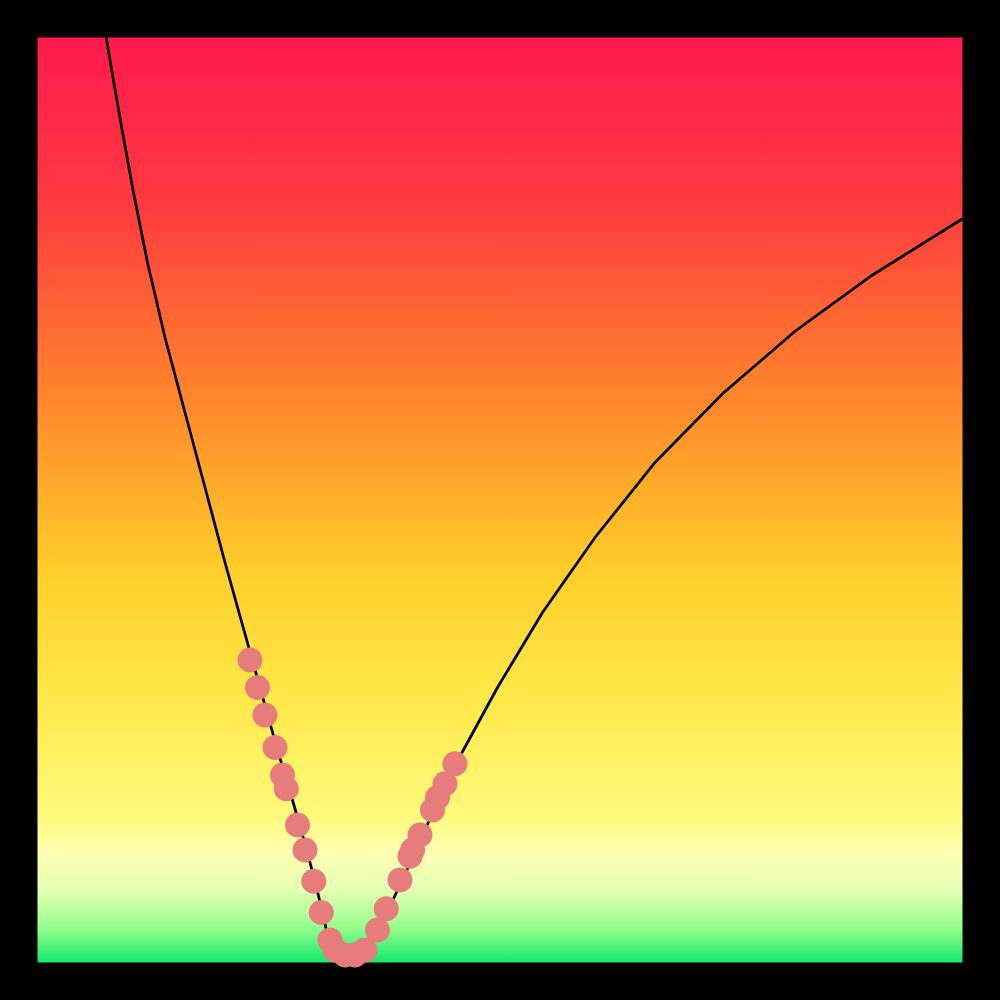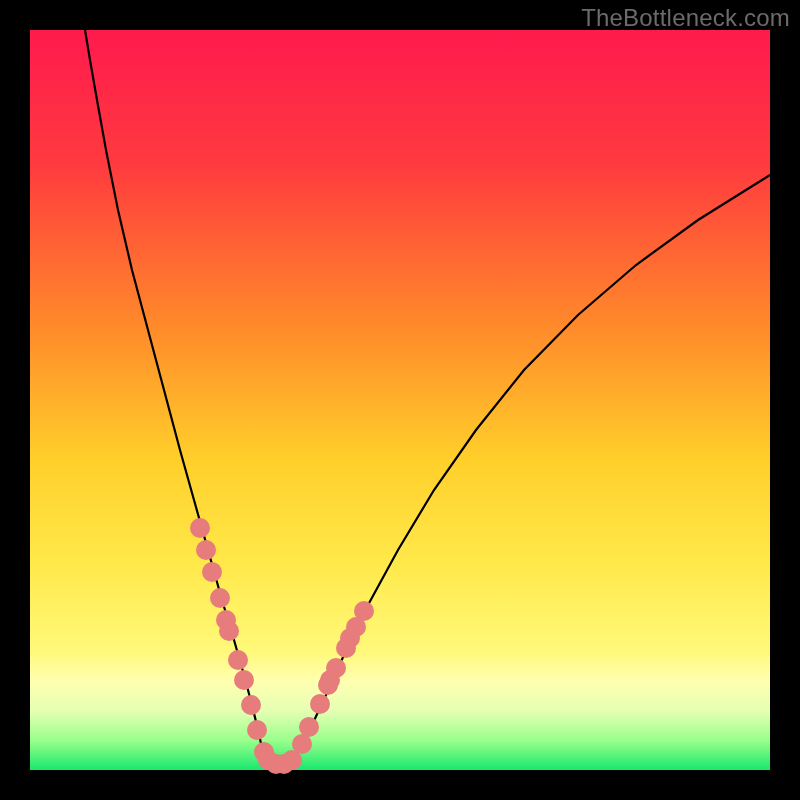--- a/index.html
+++ b/index.html
@@ -83,14 +83,13 @@
         <circle cx="290" cy="674" r="10" class="dot"></circle>
         <circle cx="298" cy="655" r="10" class="dot"></circle>
         <circle cx="306" cy="638" r="10" class="dot"></circle>
         <circle cx="316" cy="618" r="10" class="dot"></circle>
         <circle cx="326" cy="597" r="10" class="dot"></circle>
         <circle cx="334" cy="581" r="10" class="dot"></circle>
         <circle cx="320" cy="608" r="10" class="dot"></circle>
         <circle cx="300" cy="650" r="10" class="dot"></circle>
       </svg>
   </div>
-  <div class="watermark">TheBottleneck.com</div>
 </div>
 
 </body></html>

